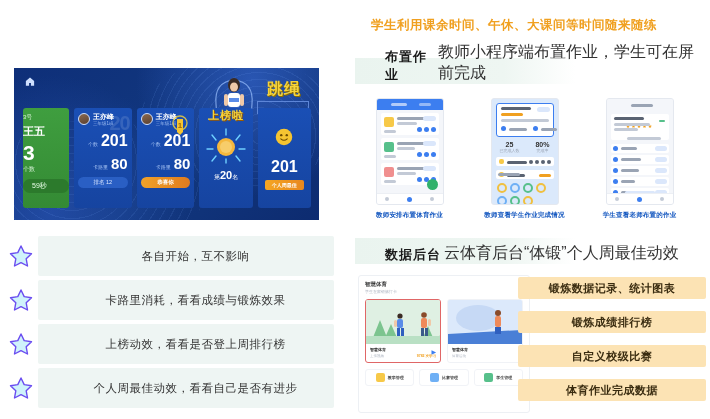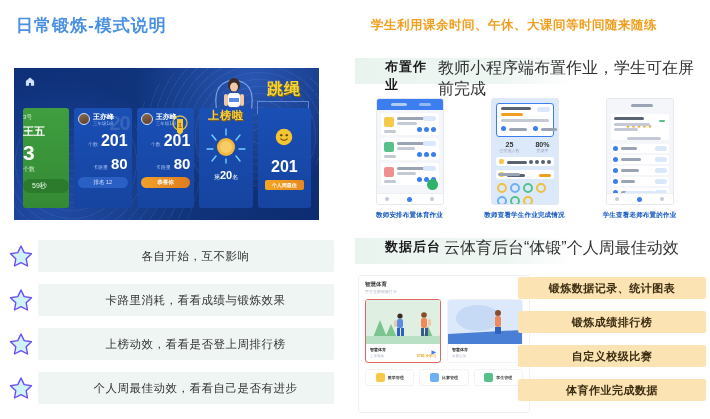--- a/index.html
+++ b/index.html
@@ -118,35 +118,35 @@
   .score-badge {
     margin-top: 4px; background: linear-gradient(90deg,#f5a623,#e8871e);
     color: #fff; font-size: 5px; padding: 2px 7px; border-radius: 2px; font-weight: bold;
   }
 
   
   .bullets { position: absolute; left: 8px; top: 238px; width: 326px; }
   .bullet { display: flex; align-items: center; height: 36px; margin-bottom: 8px; }
   .star { width: 26px; height: 26px; flex: 0 0 auto; margin-right: 4px; }
   .bullet-text {
-    flex: 1; height: 32px; background: #eef5f3; border-radius: 2px;
+    flex: 1; height: 40px; background: #eef5f3; border-radius: 2px;
     display: flex; align-items: center; justify-content: center;
     font-size: 11.5px; color: #333; letter-spacing: .5px; padding-left: 19px;
   }
 
   
   .right-title {
     position: absolute; left: 371px; top: 17px;
     font-size: 12.5px; font-weight: bold; color: #f0a020; letter-spacing: .5px;
   }
 
   .sec-bar {
     position: absolute; left: 355px; width: 355px; height: 26px;
     background: linear-gradient(90deg,#eaf4ef 0%, #eef6f2 42%, #ffffff 62%);
-    display: flex; align-items: flex-start;
+    display: flex; align-items: flex-end;
   }
   .sec-title { margin-left: 30px; font-size: 13px; font-weight: bold; color: #1a1a1a; letter-spacing: 1px; }
   .sec-desc { margin-left: 3px; font-size: 16px; color: #333; }
 
   .phones { position: absolute; left: 360px; top: 98px; width: 345px; height: 128px; display: flex; gap: 16px; }
   .phone-col { width: 99px; display: flex; flex-direction: column; align-items: center; }
   .phone {
     width: 68px; height: 107px; background: #f4f6fa; border-radius: 3px;
     overflow: hidden; position: relative; border: 1px solid #e4e8ef;
   }
@@ -207,21 +207,20 @@
   .be-tab-ico { width: 9px; height: 9px; border-radius: 2px; }
   .be-tab-lbl { font-size: 4px; color: #444; font-weight: bold; }
 
   .tagbox { position: absolute; left: 518px; width: 188px; height: 22px; background: #fce3b4; border-radius: 2px; display: flex; align-items: center; justify-content: center; font-size: 11px; color: #3a2c10; font-weight: bold; letter-spacing: .5px; }
 </style>
 </head>
 <body>
 
 <div class="page">
 
-  <div class="left-title">日常锻炼-模式说明</div>
 
   <div class="video-frame">
     <div class="vf-bg"></div>
     <div class="vf-swirl"></div>
     <div class="vf-swirl2"></div>
 
     <svg class="vf-home" viewBox="0 0 24 24">
       <path d="M3 11 L12 3 L21 11 V21 H14 V15 H10 V21 H3 Z" fill="currentColor"></path>
     </svg>
 

